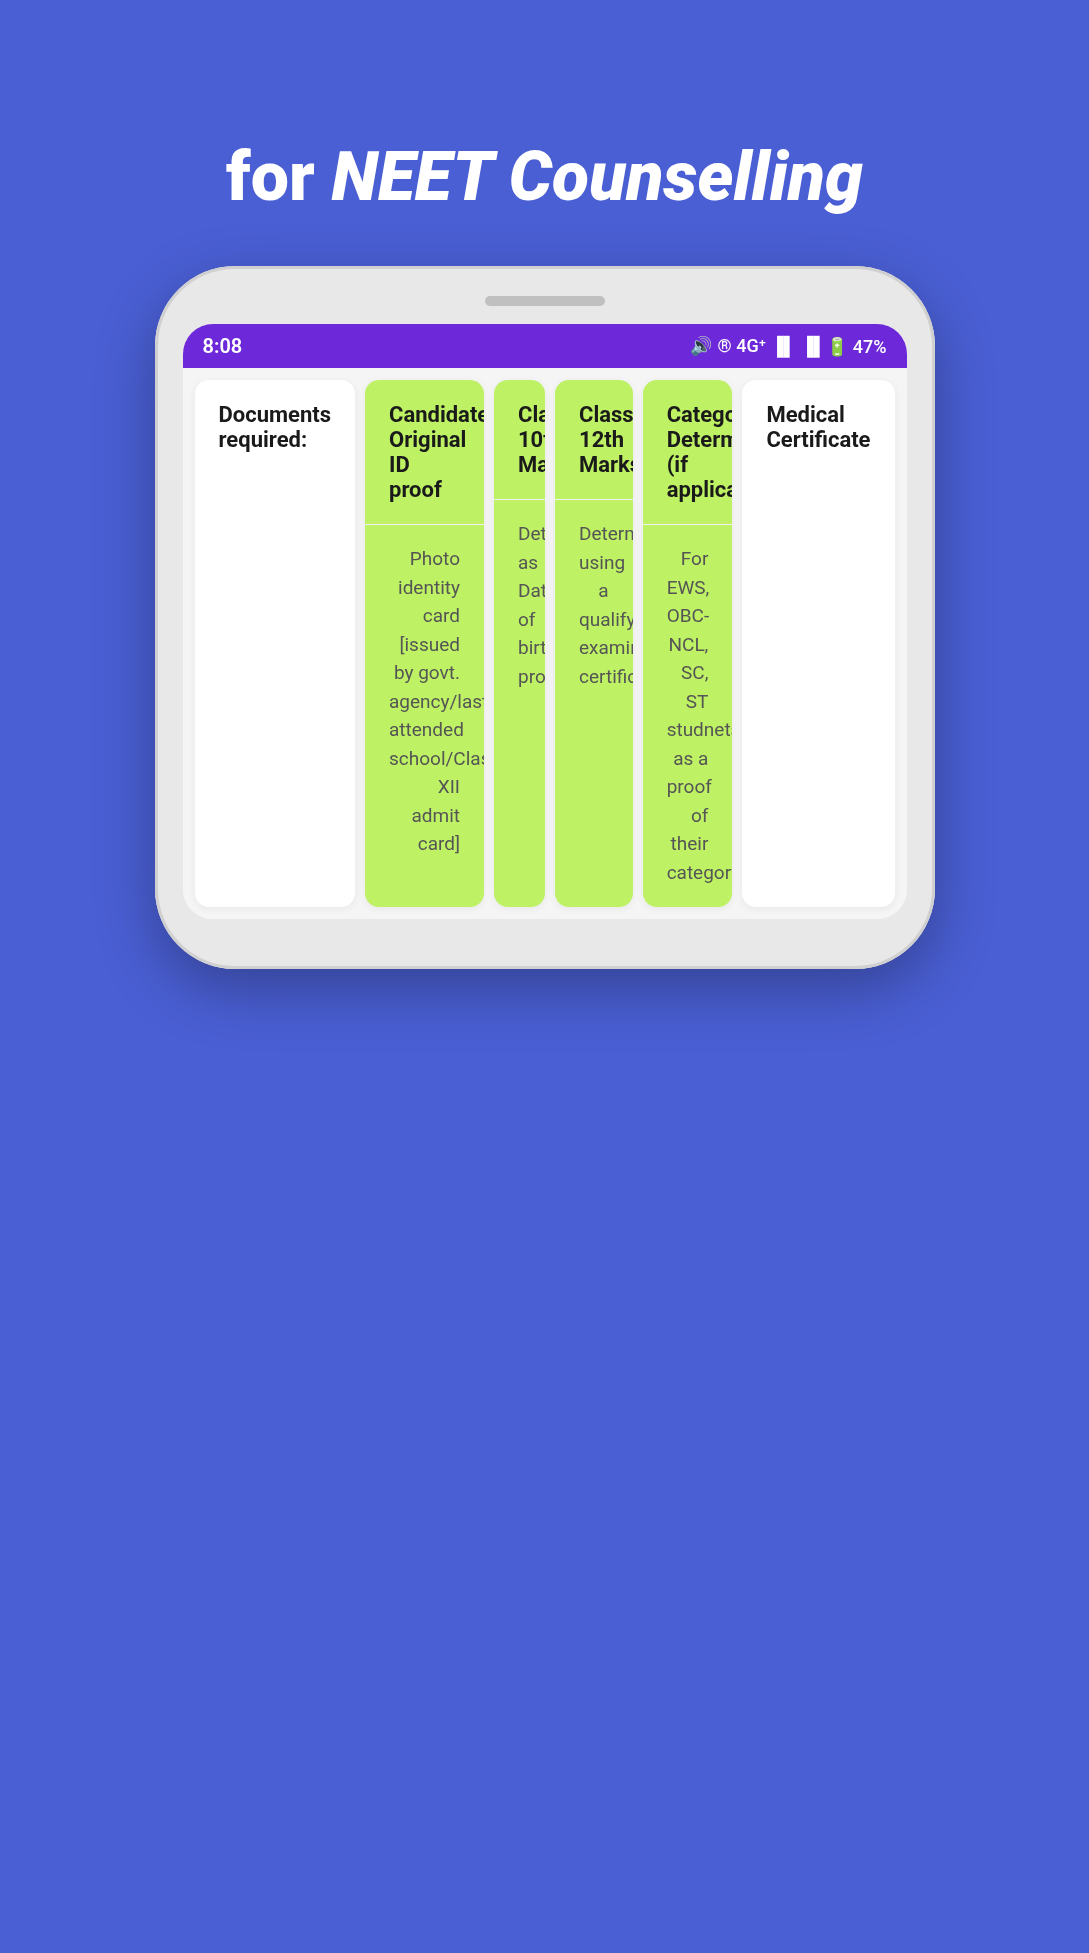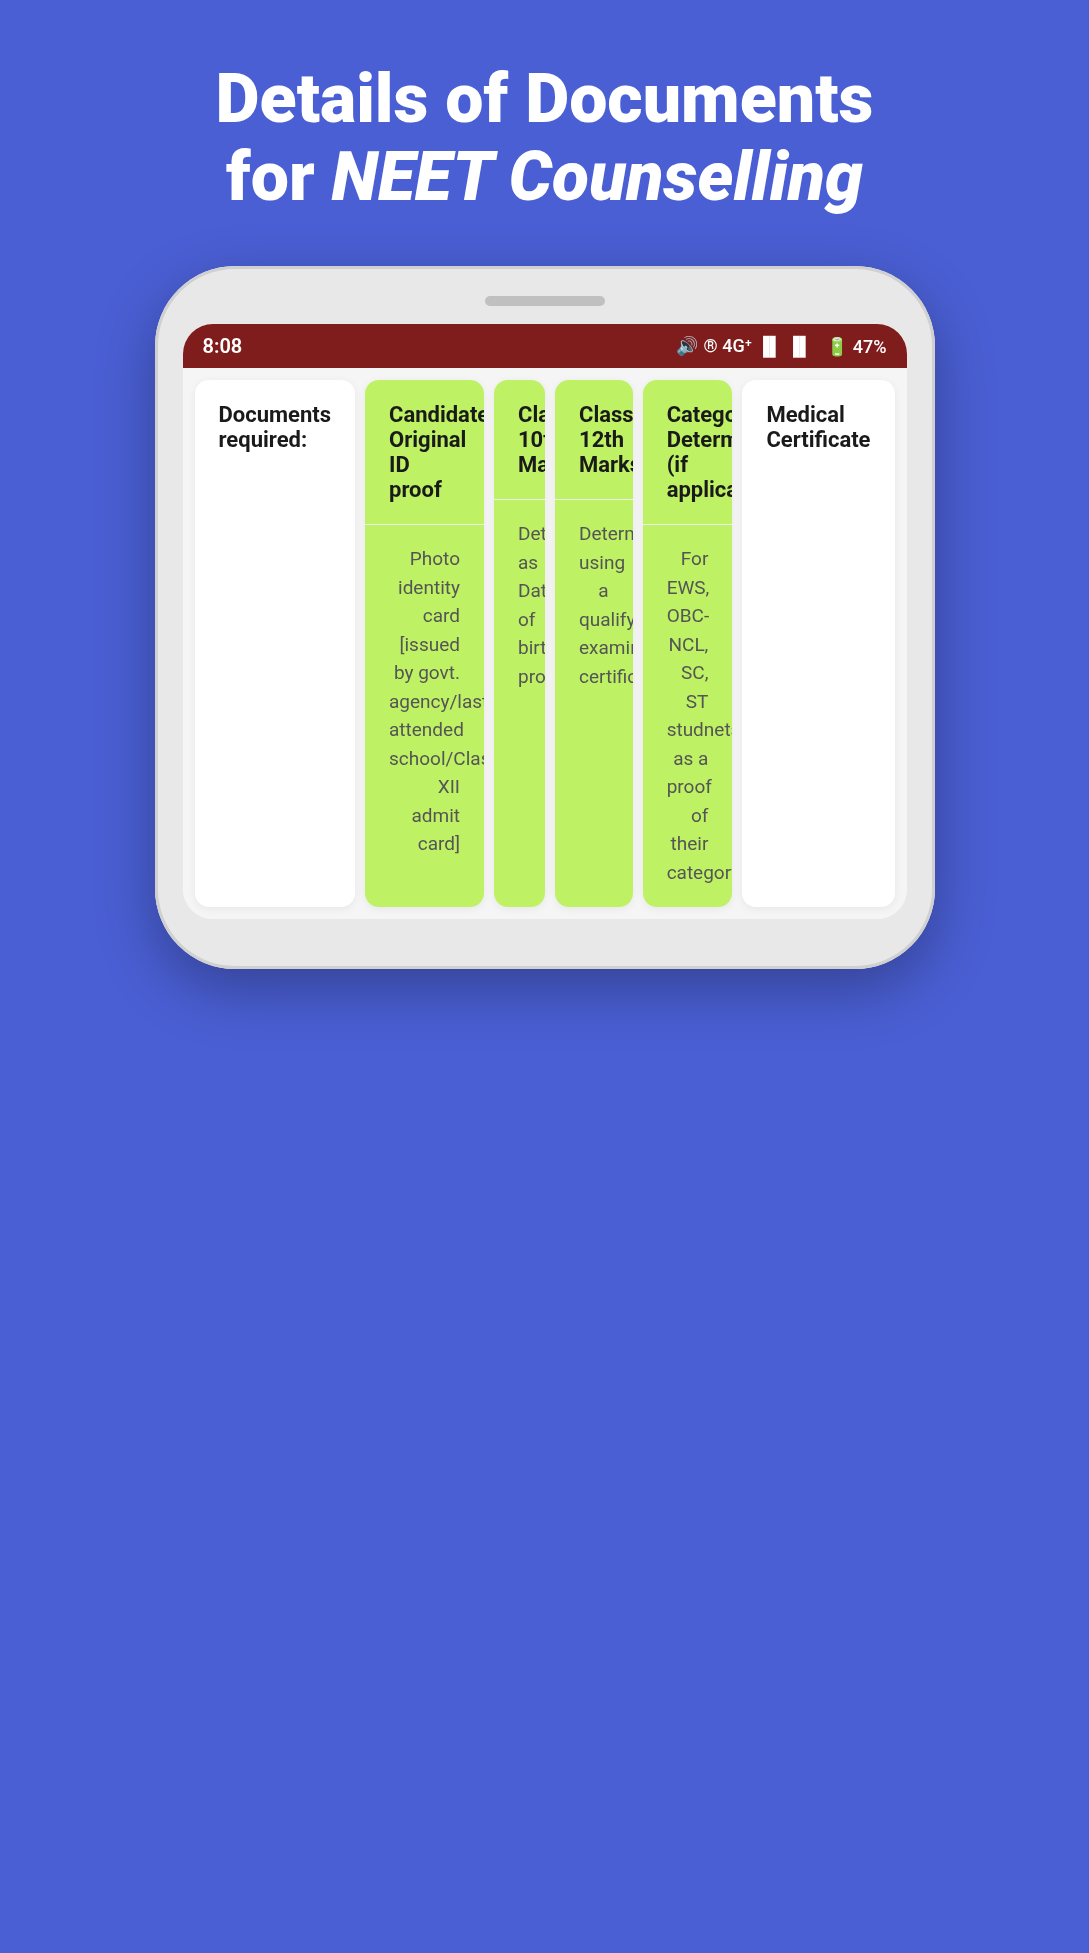--- a/index.html
+++ b/index.html
@@ -51,40 +51,40 @@
       margin: 0 auto 18px auto;
     }
 
     .phone-screen {
       background: #f5f5f5;
       border-radius: 30px;
       overflow: hidden;
     }
 
     .status-bar {
-      background: #7f1d1d;
+      background: #6d28d9;
       color: white;
       font-size: 20px;
       padding: 10px 20px;
       display: flex;
       justify-content: space-between;
       align-items: center;
       font-weight: 500;
     }
 
     .status-bar-left {
       font-size: 20px;
       font-weight: 600;
     }
 
     .status-bar-right {
       font-size: 18px;
       display: flex;
       align-items: center;
-      gap: 14px;
+      gap: 0;
     }
 
     .content-area {
       background: #f5f5f5;
       padding: 12px;
       display: flex;
       flex-direction: row;
       gap: 10px;
     }
 
@@ -127,21 +127,21 @@
     .card-simple-text {
       font-size: 22px;
       font-weight: 700;
       color: #1a1a1a;
     }
   </style>
 </head>
 <body>
 
 <h1 class="page-title">
-  <span>Details of Documents</span><br>
+  <br>
   <span>for </span><em>NEET Counselling</em>
 </h1>
 
 <div class="phone-wrapper">
   <div class="phone-notch"></div>
   <div class="phone-screen">
 
     <div class="status-bar">
       <span class="status-bar-left">8:08</span>
       <span class="status-bar-right">

